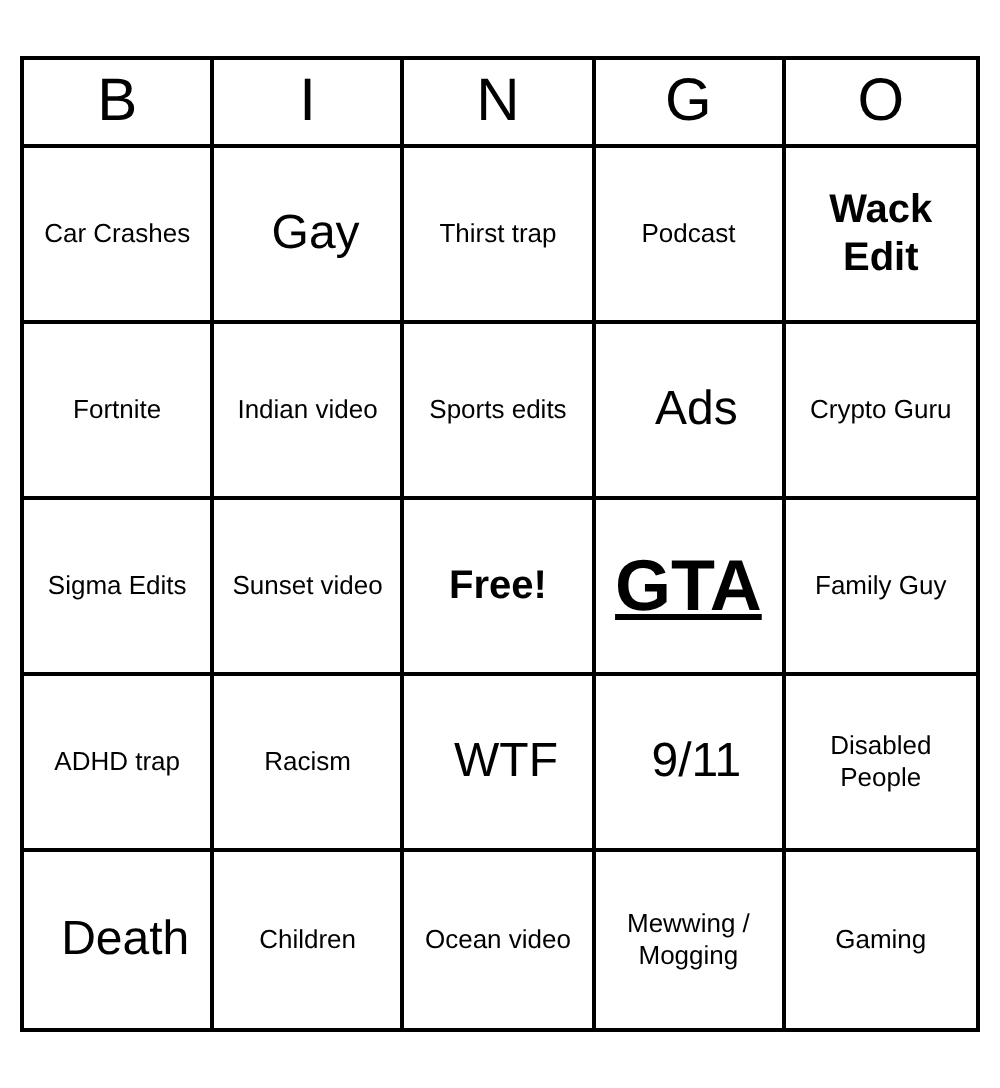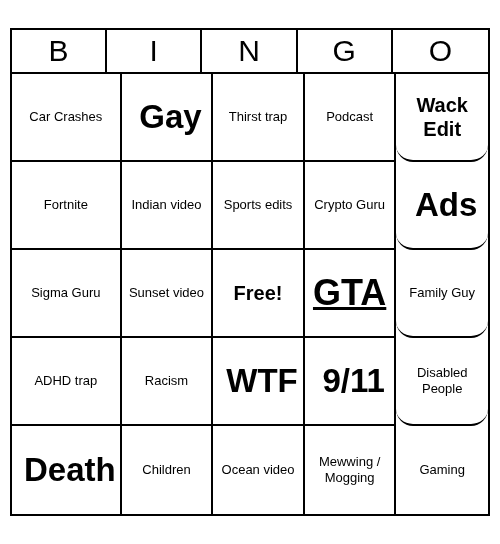--- a/index.html
+++ b/index.html
@@ -44,28 +44,27 @@
       display: flex;
       align-items: center;
       justify-content: center;
       text-align: center;
       padding: 4px;
       font-size: 13px;
       line-height: 1.2;
     }
     .bingo-cell:nth-child(5n) {
       border-right: none;
-      border-radius: 17px;
     }
     .bingo-cell:nth-child(n+21) {
       border-bottom: none;
     }
     .bingo-cell.large-text {
-      font-size: 33px;
-      font-weight: bold;
+      font-size: 24px;
+      font-weight: normal;
       padding-left: 12px;
     }
     .bingo-cell.medium-text {
       font-size: 20px;
       font-weight: bold;
     }
     .bingo-cell.xl-text {
       font-size: 36px;
       font-weight: bold;
       text-decoration: underline;
@@ -104,28 +103,28 @@
       </div>
       <div class="bingo-cell">
         <span>Fortnite</span>
       </div>
       <div class="bingo-cell">
         <span>Indian video</span>
       </div>
       <div class="bingo-cell">
         <span>Sports edits</span>
       </div>
-      <div class="bingo-cell">
-        <span>Crypto Guru</span>
-      </div>
       <div class="bingo-cell large-text">
         <span>Ads</span>
       </div>
       <div class="bingo-cell">
-        <span>Sigma Guru</span>
+        <span>Crypto Guru</span>
+      </div>
+      <div class="bingo-cell">
+        <span>Sigma Edits</span>
       </div>
       <div class="bingo-cell">
         <span>Sunset video</span>
       </div>
       <div class="bingo-cell free">
         <span>Free!</span>
       </div>
       <div class="bingo-cell xl-text">
         <span>GTA</span>
       </div>

